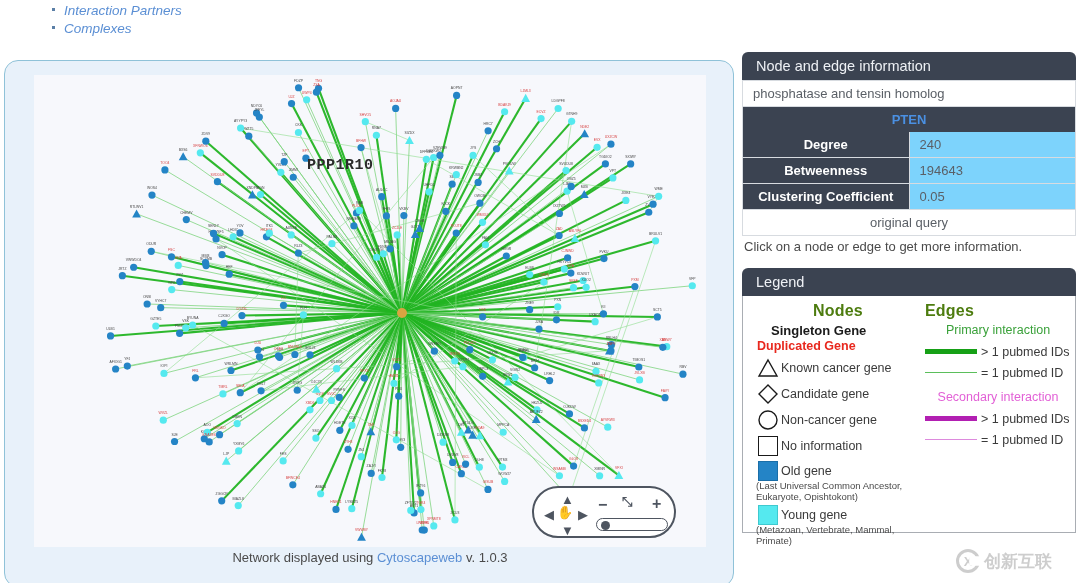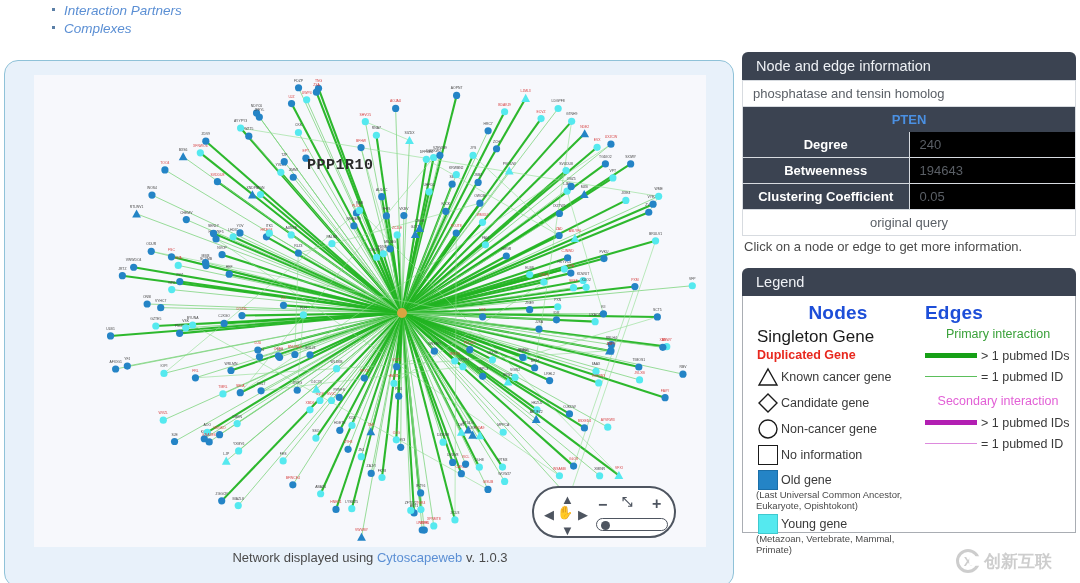--- a/index.html
+++ b/index.html
@@ -105,21 +105,21 @@
   .gene-desc {
     background:#ffffff; color:#5a5f66; padding:5px 10px; font-size:13px;
     border-bottom:1px solid #d7dbe0;
   }
   .row-label {
     background:#3b4351; color:#ffffff; font-weight:bold;
     text-align:center; padding:5px 8px; width:172px;
     border-bottom:1px solid #d7dbe0;
   }
   .row-value {
-    background:#000000; color:#5a5f66; padding:5px 10px;
+    background:#7dd3fc; color:#5a5f66; padding:5px 10px;
     border-bottom:1px solid #d7dbe0; border-left:1px solid #d7dbe0;
   }
   .query-row {
     background:#ffffff; color:#5a5f66; text-align:center; padding:5px 0;
   }
   #click-hint {
     font-size:13px; color:#4a4a4a; padding:3px 0 0 2px;
   }
 
   #legend-header { margin-top:14px; }
@@ -127,26 +127,26 @@
     border:1px solid #a9adb3; border-top:none;
     background:#ffffff; height:237px; position:relative;
     padding:6px 0 0 0;
   }
   .legend-cols { display:flex; }
   .legend-col { position:relative; }
   .col-nodes { width:178px; padding-left:12px; }
   .col-edges { width:154px; }
 
   .legend-title {
-    font-size:19px; font-weight:bold; color:#1d4ed8; text-align:center;
+    font-size:16px; font-weight:bold; color:#4d7c0f; text-align:center;
     margin:0 0 3px 0; letter-spacing:0.2px;
   }
   .col-edges .legend-title { text-align:left; padding-left:4px; }
 
-  .lg-singleton { font-size:17px; font-weight:normal; color:#1a1a1a; margin:1px 0 1px 2px; }
+  .lg-singleton { font-size:13px; font-weight:bold; color:#1a1a1a; margin:1px 0 1px 16px; }
   .lg-duplicated { font-size:12.5px; font-weight:bold; color:#e8281e; margin:0 0 2px 2px; }
 
   .lg-row { display:flex; align-items:center; height:26px; }
   .lg-row .shape { width:26px; flex:0 0 26px; display:flex; justify-content:center; }
   .lg-row .txt { font-size:12.5px; color:#3a3a3a;text-align:right; }
 
   .swatch { width:20px; height:20px; border:1px solid #1a1a1a; }
   .sw-old { background:#2484c6; border:1px solid #1a6ea8; }
   .sw-young { background:#55e9ef; border:1px solid #3fc9cf; }
   .lg-sub { font-size:9.5px; color:#4a4a4a; margin:-3px 0 1px 1px; }

